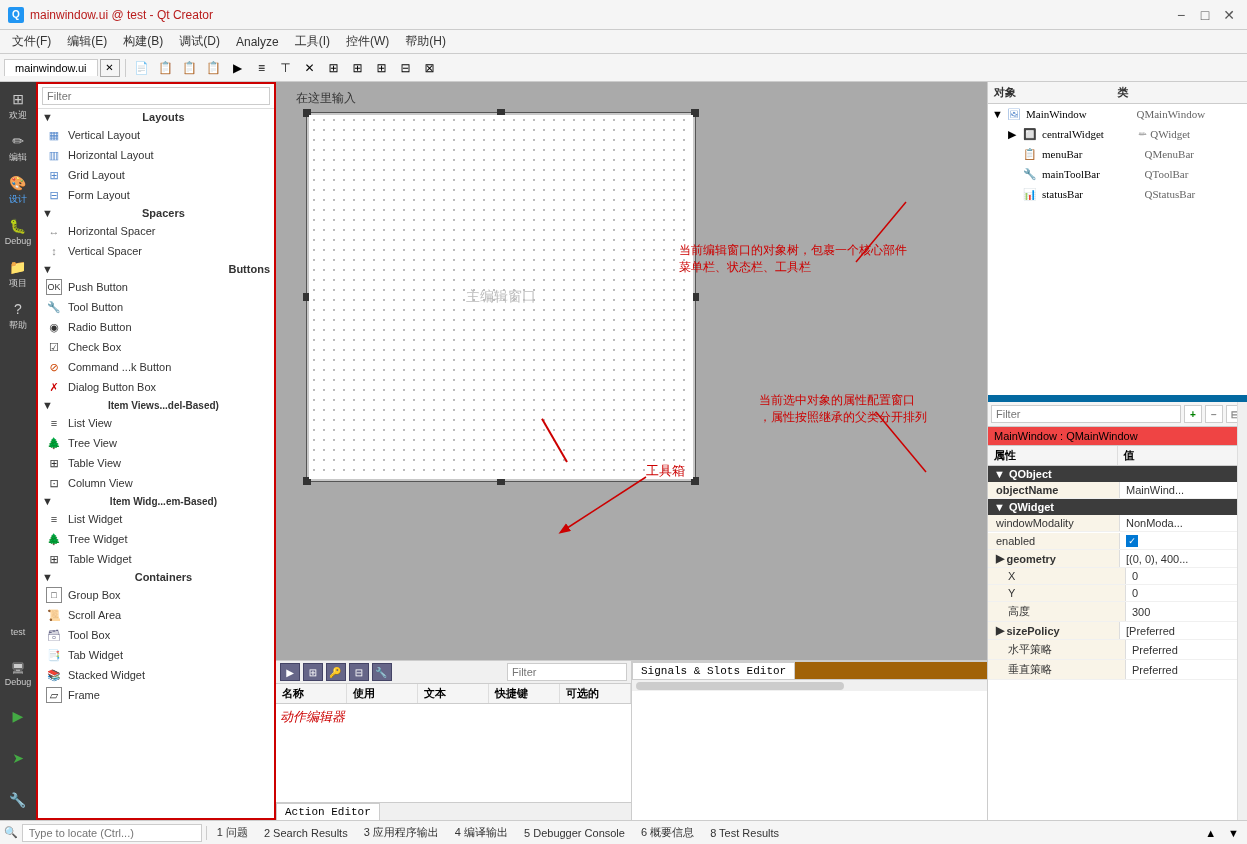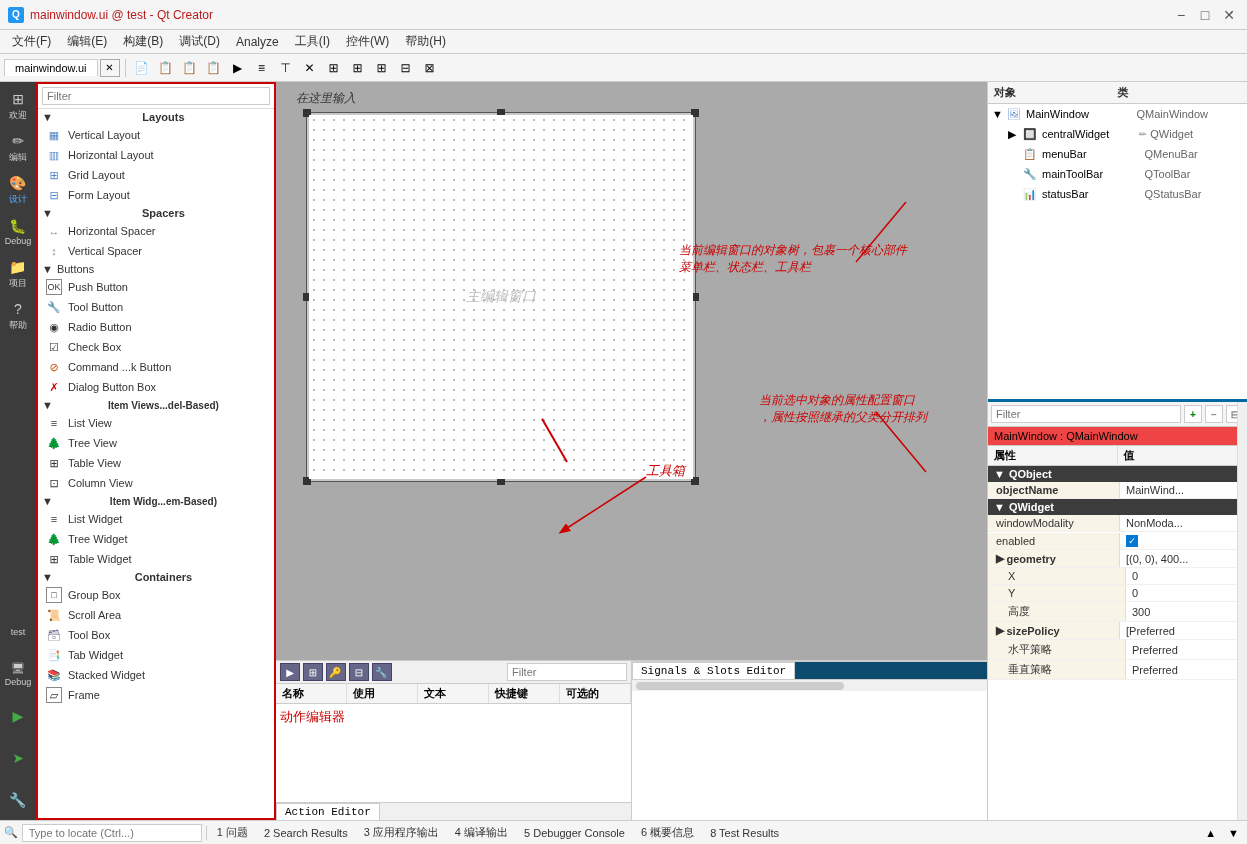--- a/index.html
+++ b/index.html
@@ -34,37 +34,37 @@
     .widget-panel { width: 240px; border-right: 1px solid #ccc; background: white; display: flex; flex-direction: column; border: 2px solid #cc0000; }
     .widget-filter { padding: 3px 4px; border-bottom: 1px solid #ddd; }
     .widget-filter input { width: 100%; border: 1px solid #ccc; padding: 2px 4px; font-size: 11px; }
     .widget-tree { flex: 1; overflow-y: auto; }
     .widget-item { display: flex; align-items: center; padding: 2px 8px; gap: 6px; cursor: pointer; font-size: 11px; color: #333; }
     .widget-item .wi { width: 16px; height: 16px; display: flex; align-items: center; justify-content: center; font-size: 11px; flex-shrink: 0; }
     .widget-collapse { display: flex; align-items: center; padding: 2px 4px; gap: 4px; cursor: pointer; font-size: 11px; color: #333; }
     
     
     .center-area { flex: 1; display: flex; flex-direction: column; background: #888; }
-    .design-area { flex: 1; background: #d4d4d4; position: relative; overflow: hidden; font-style: italic; }
+    .design-area { flex: 1; background: #d4d4d4; position: relative; overflow: hidden; }
     .design-canvas { position: absolute; top: 30px; left: 30px; width: 390px; height: 370px; background: #c8c8c8; border: 1px solid #555; }
     .design-canvas-inner { position: absolute; top: 2px; left: 2px; right: 2px; bottom: 2px; background: white; display: flex; align-items: center; justify-content: center; background-image: radial-gradient(circle, #bbb 1px, transparent 1px); background-size: 10px 10px; }
     .corner-handle { width: 8px; height: 8px; background: #333; position: absolute; }
     
     
     .bottom-panels { display: flex; height: 160px; border-top: 1px solid #ccc; }
     .action-editor { flex: 1; border-right: 1px solid #ccc; background: white; display: flex; flex-direction: column; }
     .signals-editor { flex: 1; background: white; display: flex; flex-direction: column; }
     .panel-toolbar { background: #f0f0f0; border-bottom: 1px solid #ccc; padding: 2px 4px; display: flex; align-items: center; gap: 3px; }
     .panel-tab { padding: 2px 8px; background: white; border: 1px solid #ccc; border-bottom: none; font-size: 11px; cursor: pointer; font-family: 'Courier New', monospace; }
     .panel-table-header { display: flex; background: #f5f5f5; border-bottom: 1px solid #ccc; font-size: 11px; font-weight: bold; }
     .panel-table-header > div { padding: 2px 6px; border-right: 1px solid #ddd; flex: 1; }
     
     
     .right-panels { width: 260px; display: flex; flex-direction: column; border-left: 1px solid #ccc; }
-    .object-inspector { flex: 1; background: white; border-bottom: 3px solid #0369a1; display: flex; flex-direction: column; max-height: 320px; }
+    .object-inspector { flex: 1; background: white; border-bottom: 7px solid #0369a1; display: flex; flex-direction: column; max-height: 320px; font-family: Liberation Serif, serif; }
     .inspector-header { display: flex; background: #f5f5f5; border-bottom: 1px solid #ccc; padding: 3px 6px; }
     .inspector-header > div { flex: 1; font-size: 11px; font-weight: bold; color: #333; }
     .inspector-tree { flex: 1; overflow-y: auto; font-size: 11px; }
     .tree-row { display: flex; align-items: center; padding: 2px 4px; gap: 4px; cursor: pointer; }
     .tree-indent { width: 12px; flex-shrink: 0; }
     .tree-arrow { width: 10px; flex-shrink: 0; cursor: pointer; }
     .tree-icon { width: 16px; height: 16px; flex-shrink: 0; display: flex; align-items: center; justify-content: center; font-size: 11px; }
     .tree-name { flex: 1; }
     .tree-type { flex: 1; color: #666; }
     
@@ -223,21 +223,21 @@
         <span class="wi" style="color:#888;">↔</span>
         <span>Horizontal Spacer</span>
       </div>
       <div class="widget-item">
         <span class="wi" style="color:#888;">↕</span>
         <span>Vertical Spacer</span>
       </div>
 
       <div class="widget-collapse">
         <span>▼</span>
-        <span style="font-weight:normal;flex:1;text-align:left;">Buttons</span>
+        <span style="font-weight:bold;flex:1;text-align:right;">Buttons</span>
       </div>
       <div class="widget-item">
         <span class="wi" style="border:1px solid #888;font-size:9px;">OK</span>
         <span>Push Button</span>
       </div>
       <div class="widget-item">
         <span class="wi">🔧</span>
         <span>Tool Button</span>
       </div>
       <div class="widget-item">
@@ -390,30 +390,30 @@
         </div>
         <div class="panel-table-header">
           <div>名称</div>
           <div>使用</div>
           <div>文本</div>
           <div>快捷键</div>
           <div>可选的</div>
         </div>
         <div style="flex:1;">
 
-          <div style="color:#cc0000;font-size:13px;padding:4px;pointer-events:none;">动作编辑器</div>
+          <div style="color:#cc0000;font-size:13px;padding:4px;pointer-events:none;font-style:italic;">动作编辑器</div>
         </div>
 
         <div style="display:flex;border-top:1px solid #ccc;background:#f0f0f0;">
           <div class="panel-tab">Action Editor</div>
         </div>
       </div>
 
       <div class="signals-editor">
-        <div style="display:flex;border-top:1px solid #ccc;background:#0c4a6e;">
+        <div style="display:flex;border-top:1px solid #ccc;background:#a16207;">
           <div class="panel-tab">Signals &amp; Slots Editor</div>
         </div>
 
         <div style="height:12px;background:#f0f0f0;border-top:1px solid #ccc;display:flex;align-items:center;padding:0 4px;">
           <div style="width:60%;height:8px;background:#ccc;border-radius:4px;"></div>
         </div>
       </div>
     </div>
   </div>
 

